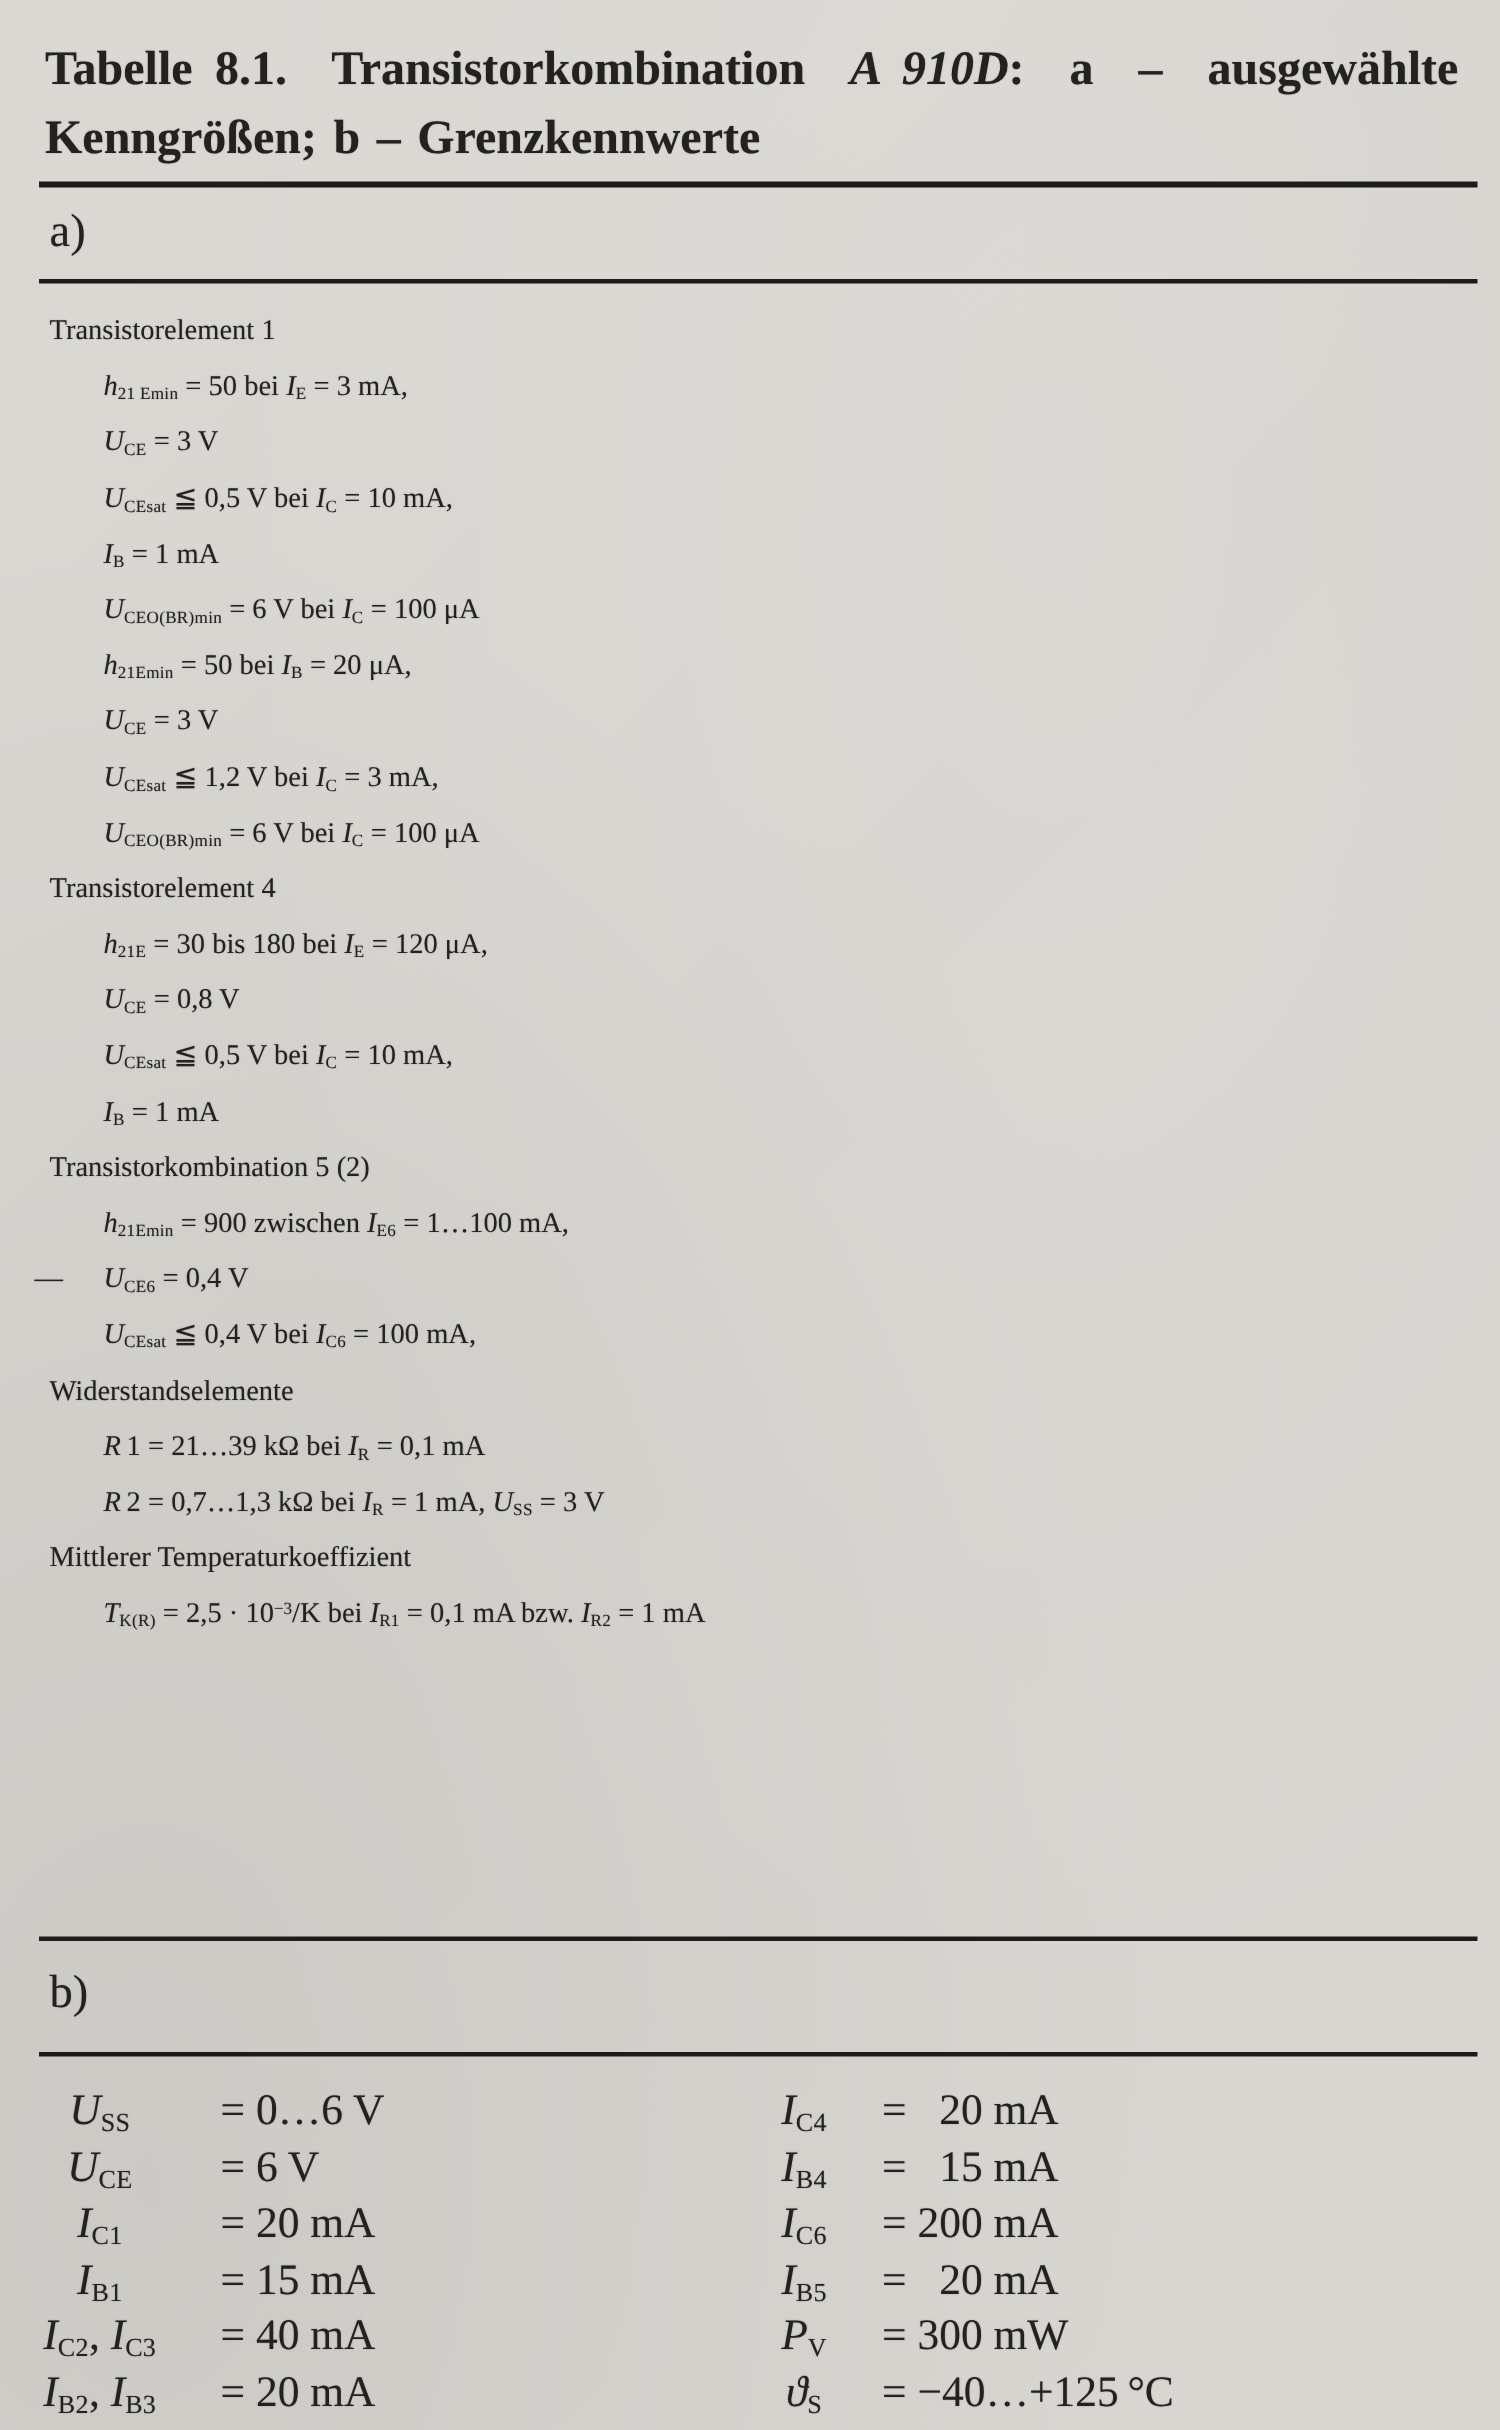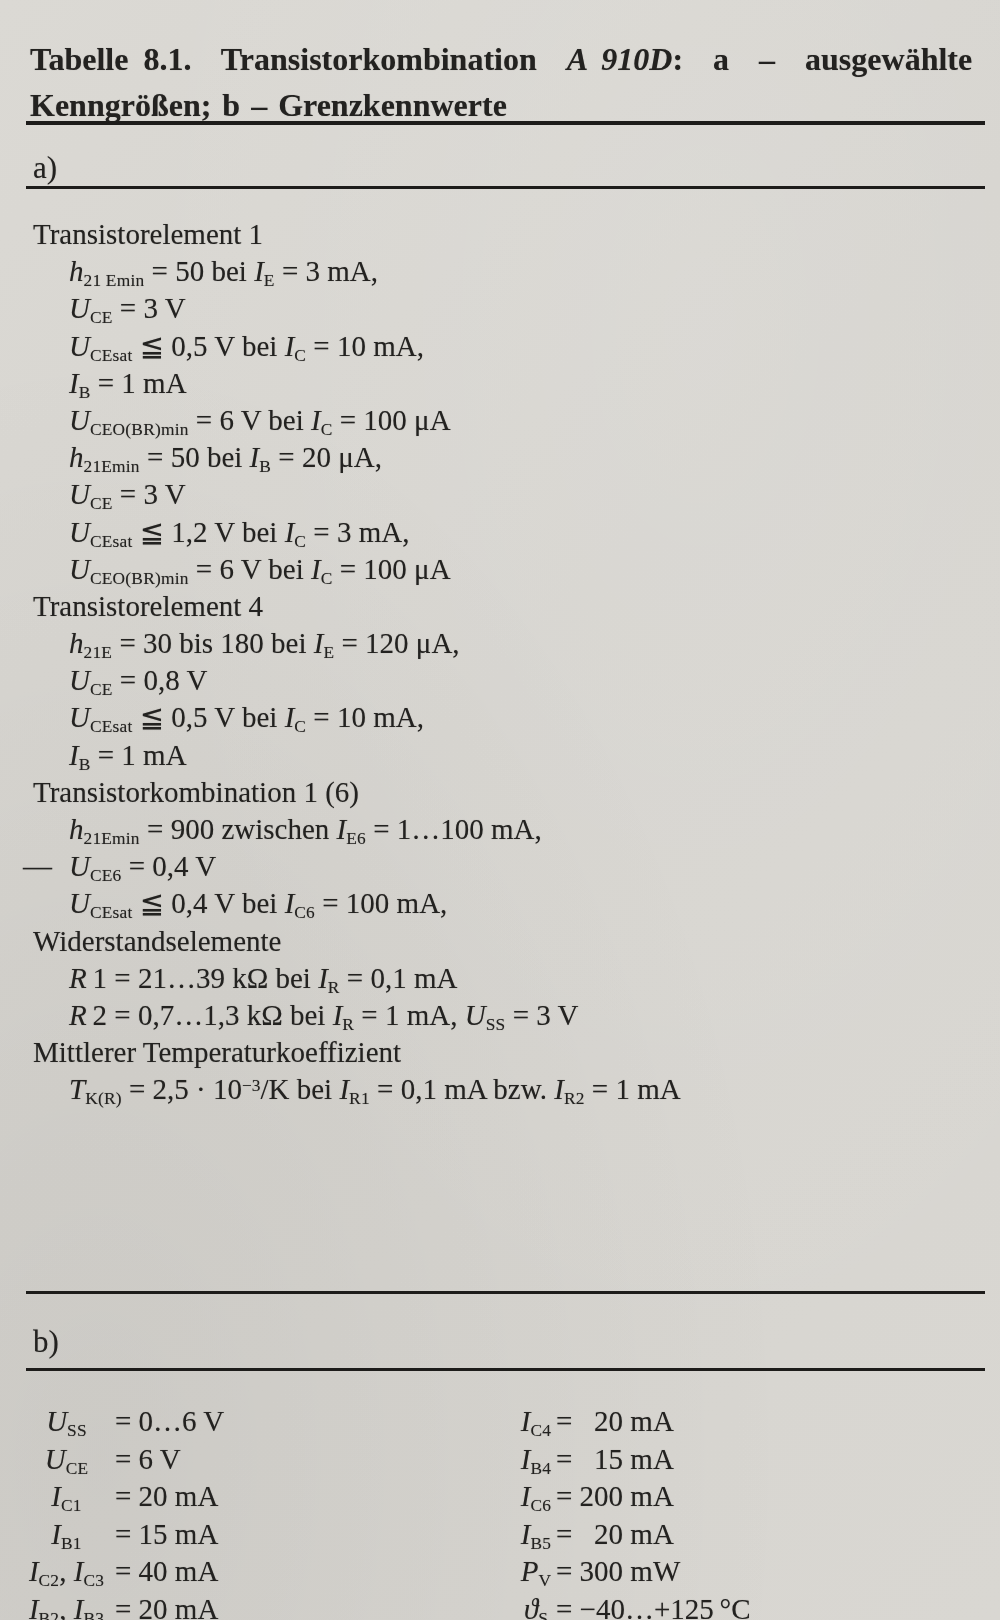--- a/index.html
+++ b/index.html
@@ -27,41 +27,41 @@
   .rule-2 { top:186px; height:3px; }
   .rule-3 { top:1291px; height:3px; }
   .rule-4 { top:1368px; height:3px; }
 
   
   .seclabel { position:absolute; left:33px; font-size:31px; line-height:31px; }
   .seclabel-a { top:138px; }
   .seclabel-b { top:1312px; }
 
   
-  .spec-list { position:absolute; left:33px; top:202px; width:950px; font-size:29px; }
+  .spec-list { position:absolute; left:33px; top:202px; width:950px; font-size:19px; }
   .spec-list .line { position:relative; height:37.2px; line-height:37.2px; white-space:nowrap; }
   .spec-list .line.item { padding-left:36px; }
   .spec-list .dash { position:absolute; left:-10px; top:0; }
   sub { font-size:60%; line-height:0; vertical-align:-0.28em; letter-spacing:0.2px; }
   sup { font-size:60%; line-height:0; vertical-align:0.45em; }
   i { font-style:italic; }
 
   
   .limits { position:absolute; left:18px; top:1389px; width:965px; font-size:29px; }
   .bcol { position:absolute; top:0; }
   .bcol-left { left:0; }
   .bcol-right { left:498px; }
   .brow { height:37.5px; line-height:37.5px; white-space:nowrap; }
   .blabel { display:inline-block;text-align:center; }
   .bcol-left .blabel { min-width:97px; }
   .bcol-right .blabel { min-width:40px; }
-  .bvalue { white-space:pre; }
-
-  
-  .title, .seclabel, .spec-list, .limits { text-shadow:0 0 1px rgba(35,34,32,0.35);margin-top:14px; }
+  .bvalue { white-space:pre;margin-left:32px; }
+
+  
+  .title, .seclabel, .spec-list, .limits { text-shadow:0 0 1px rgba(35,34,32,0.35); }
 </style>
 </head>
 <body>
 
 <div class="page">
 
   <div class="title">
     <div class="tl1">Tabelle 8.1.  Transistorkombination  <i>A 910D</i>:  a  –  ausgewählte</div>
     <div class="tl2">Kenngrößen; b – Grenzkennwerte</div>
   </div>
@@ -146,21 +146,21 @@
         <span><i>U</i><sub>CEsat</sub> ≦ 0,5 V bei <i>I</i><sub>C</sub> = 10 mA,</span>
       </div>
 
       <div class="line item">
         <span class="dash"></span>
         <span><i>I</i><sub>B</sub> = 1 mA</span>
       </div>
 
       <div class="line header">
         <span class="dash"></span>
-        <span>Transistorkombination 1 (6)</span>
+        <span>Transistorkombination 5 (2)</span>
       </div>
 
       <div class="line item">
         <span class="dash"></span>
         <span><i>h</i><sub>21Emin</sub> = 900 zwischen <i>I</i><sub>E6</sub> = 1…100 mA,</span>
       </div>
 
       <div class="line item">
         <span class="dash">—</span>
         <span><i>U</i><sub>CE6</sub> = 0,4 V</span>

